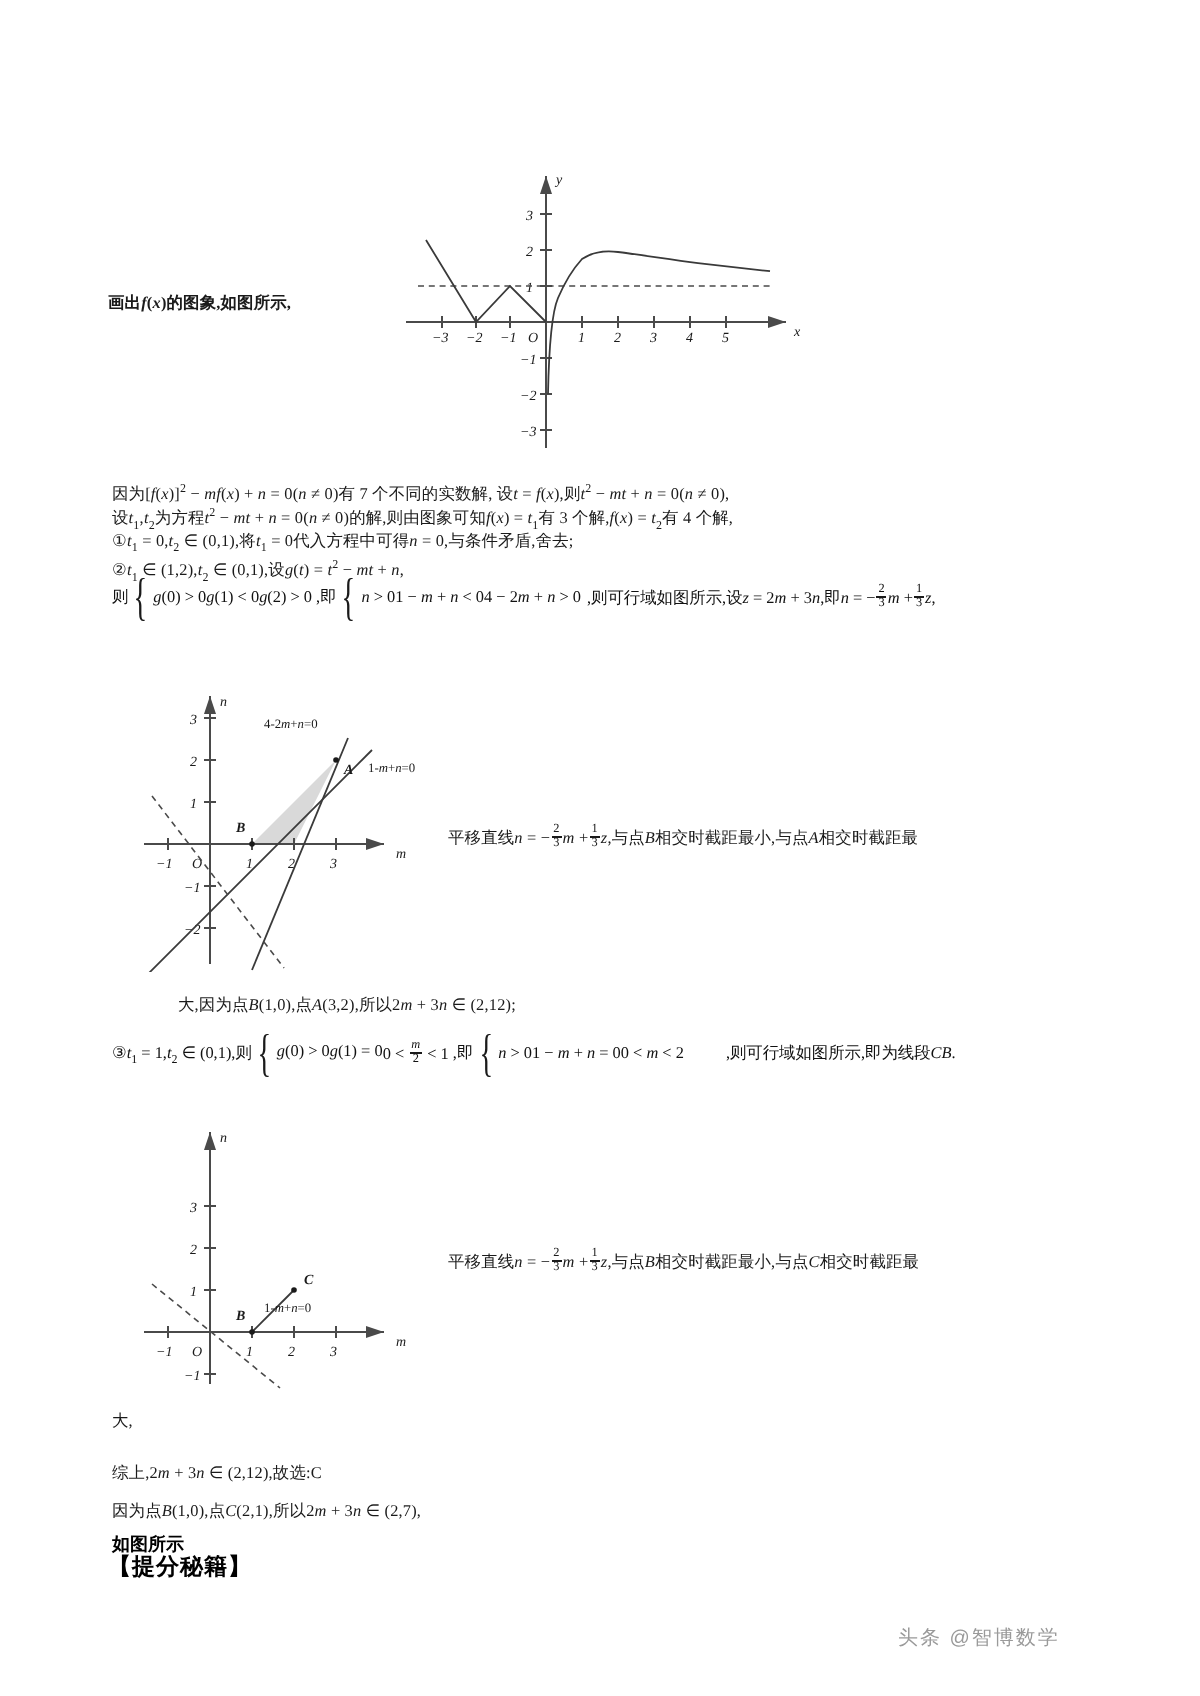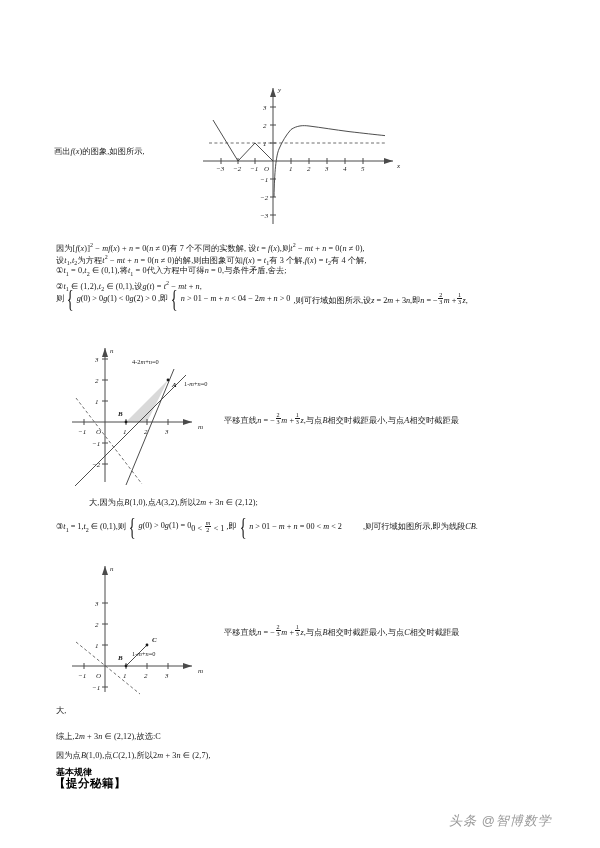--- a/index.html
+++ b/index.html
@@ -31,28 +31,28 @@
   .axis { stroke:#4a4a4a; stroke-width:1; fill:none; }
   .curve { stroke:#3a3a3a; stroke-width:0.9; fill:none; }
   .dash { stroke:#4a4a4a; stroke-width:0.8; fill:none; stroke-dasharray:3 2.4; }
   .lbl { font-family:"Liberation Serif", serif; font-style:italic; font-size:7px; fill:#1a1a1a; }
   .lbl2 { font-family:"Liberation Serif", serif; font-size:6.4px; fill:#1a1a1a; }
   .shade { fill:#d9d9d9; stroke:none; }
 
   .sec-title { position:absolute; font-size:11.5px; font-weight:bold; font-family:Liberation Mono, monospace; color:#000; letter-spacing:0.5px;margin-top:31px; }
   .sec-sub { position:absolute; font-size:9px; font-weight:bold; font-family:"Liberation Serif", serif; color:#000; }
 
-  .wm { position:absolute; font-size:13px; color:#9a9a9a; font-family:"Liberation Sans", sans-serif; letter-spacing:1px;font-style:italic; }
+  .wm { position:absolute; font-size:10px; color:#9a9a9a; font-family:"Liberation Sans", sans-serif; letter-spacing:1px; }
 </style>
 </head>
 <body>
 
 <div class="page">
 
-  <div class="txt" style="left:54px; top:146px;">
+  <div class="txt" style="left:54px; top:146px;font-weight:bold;">
     画出<i class="v">f</i>(<i class="v">x</i>)的图象,如图所示,
   </div>
 
   <svg style="left:185px; top:72px;" width="225" height="160" viewBox="0 0 225 160">
 
     <line class="axis" x1="18" y1="89" x2="208" y2="89"></line>
     <polygon points="208,89 199,86 199,92" fill="#4a4a4a"></polygon>
 
     <line class="axis" x1="88" y1="152" x2="88" y2="16"></line>
     <polygon points="88,16 85,25 91,25" fill="#4a4a4a"></polygon>
@@ -246,17 +246,17 @@
 
   <div class="txt" style="left:56px; top:705px;">大,</div>
   <div class="txt" style="left:56px; top:718px;margin-top:32px;">
     因为点<i class="v">B</i>(1,0),点<i class="v">C</i>(2,1),所以2<i class="v">m</i> + 3<i class="v">n</i> ∈ (2,7),
   </div>
   <div class="txt" style="left:56px; top:731px;">
     综上,2<i class="v">m</i> + 3<i class="v">n</i> ∈ (2,12),故选:C
   </div>
 
   <div class="sec-title" style="left:54px; top:745px;">【提分秘籍】</div>
-  <div class="sec-sub" style="left:56px; top:766px;">基本规律</div>
+  <div class="sec-sub" style="left:56px; top:766px;">如图所示</div>
 
   <div class="wm" style="left:449px; top:812px;">头条 @智博数学</div>
 
 </div>
 
 </body></html>

